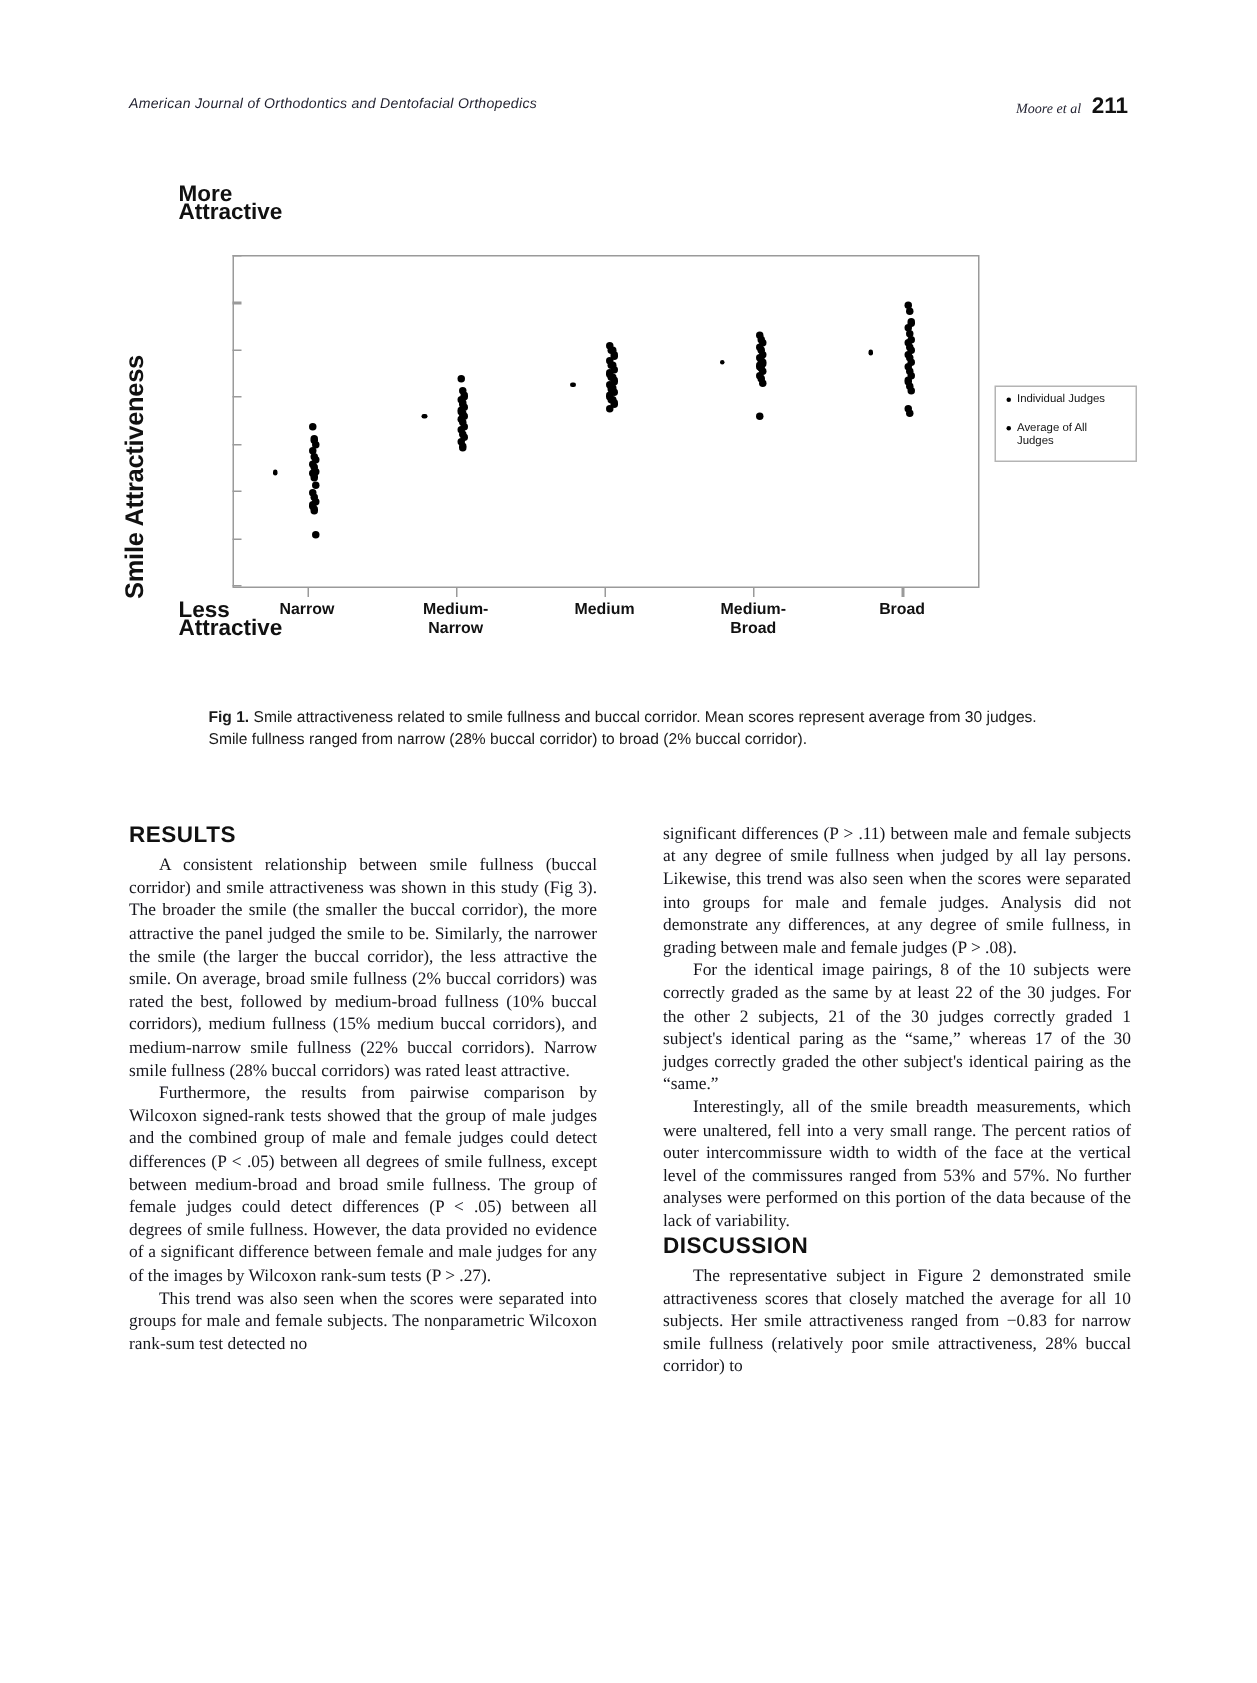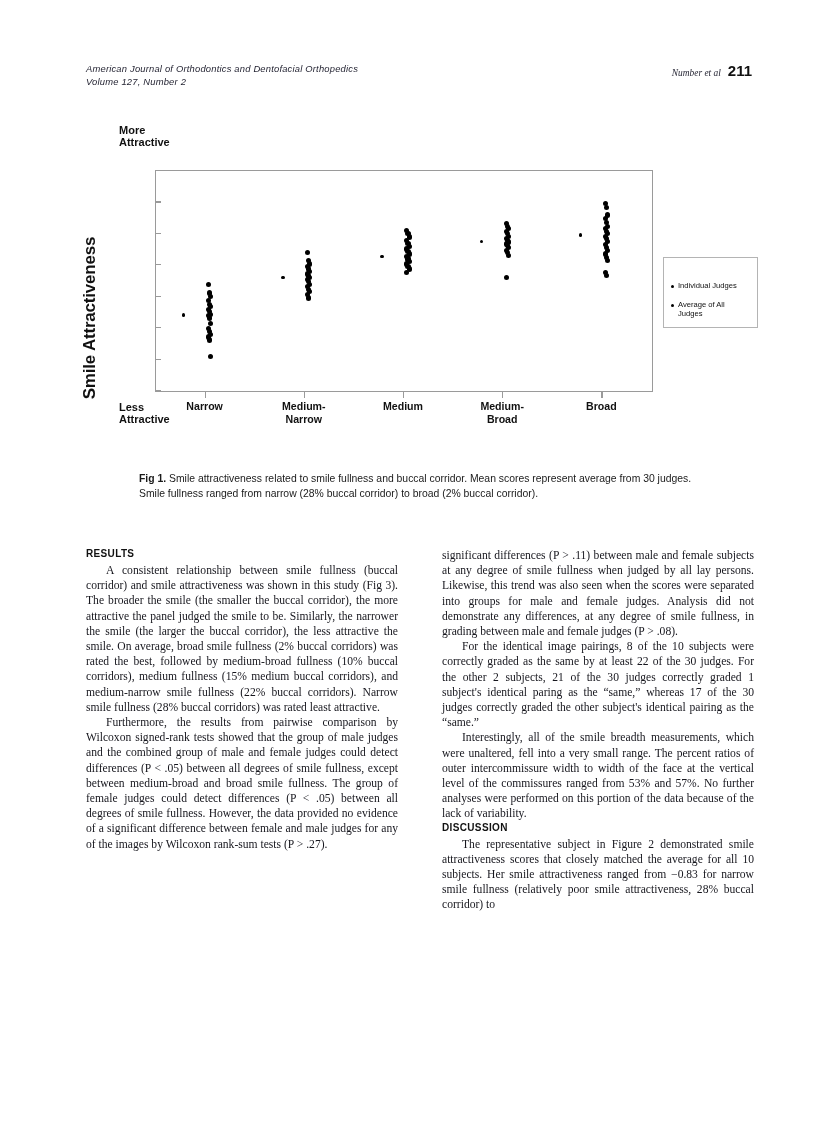--- a/index.html
+++ b/index.html
@@ -59,21 +59,21 @@
     left: 0;
     top: 118px;
     width: 838px;
     height: 420px;
   }
 
   .fig-axis-note {
     position: absolute;
     font-family: "Liberation Sans", sans-serif;
     font-weight: bold;
-    font-size: 11px;
+    font-size: 15px;
     line-height: 12.4px;
     color: #111;
     white-space: pre-line;
   }
   #note-more { left: 119px; top: 6px; }
   #note-less { left: 119px; top: 283px; }
 
   #y-axis-title {
     position: absolute;
     left: -15px;
@@ -176,21 +176,21 @@
     margin-left: -1.7px;
     margin-top: -1.7px;
   }
 
   
   #plot-legend {
     position: absolute;
     left: 663px;
     top: 139px;
     width: 95px;
-    padding: 23px 6px 8px 7px;
+    padding: 3px 6px 8px 7px;
     border: 1px solid #b4b4b4;
     background: #fff;
     box-sizing: border-box;
   }
   #plot-legend .legend-row {
     display: flex;
     align-items: flex-start;
     gap: 4px;
     margin-bottom: 9px;
   }
@@ -235,21 +235,21 @@
     height: 520px;
     display: flex;
     gap: 44px;
   }
   .column {
     width: 312px;
   }
   .sec-head {
     font-family: "Liberation Sans", sans-serif;
     font-weight: bold;
-    font-size: 10px;
+    font-size: 15px;
     letter-spacing: 0.35px;
     color: #111;
     margin: 0 0 4px 0;
   }
   .sec-head.spaced { }
   p.body-par {
     margin: 0;
     text-indent: 20px;
     text-align: justify;
     font-family: "Liberation Serif", serif;
@@ -258,23 +258,22 @@
     color: #16161d;
     hyphens: none;
   }
   p.body-par.cont { text-indent: 0; }
 </style>
 </head>
 <body>
 
 <div id="running-head">
   <div class="journal-line">American Journal of Orthodontics and Dentofacial Orthopedics</div>
-  <div class="volume-line">Volume 127, Number 2</div>
   <div class="right-side">
-    <span class="author">Number et al</span>
+    <span class="author">Moore et al</span>
     <span class="pageno">211</span>
   </div>
 </div>
 
 <div id="figure-block">
 
   <div class="fig-axis-note" id="note-more">More
 Attractive</div>
   <div class="fig-axis-note" id="note-less">Less
 Attractive</div>
@@ -414,20 +413,21 @@
 
 <div id="fig-caption">
   <span class="fig-label">Fig 1.</span><span> Smile attractiveness related to smile fullness and buccal corridor. Mean scores represent average from 30 judges. Smile fullness ranged from narrow (28% buccal corridor) to broad (2% buccal corridor).</span>
 </div>
 
 <div id="body-columns">
   <div class="column">
     <div class="sec-head">RESULTS</div>
     <p class="body-par">A consistent relationship between smile fullness (buccal corridor) and smile attractiveness was shown in this study (Fig 3). The broader the smile (the smaller the buccal corridor), the more attractive the panel judged the smile to be. Similarly, the narrower the smile (the larger the buccal corridor), the less attractive the smile. On average, broad smile fullness (2% buccal corridors) was rated the best, followed by medium-broad fullness (10% buccal corridors), medium fullness (15% medium buccal corridors), and medium-narrow smile fullness (22% buccal corridors). Narrow smile fullness (28% buccal corridors) was rated least attractive.</p>
     <p class="body-par">Furthermore, the results from pairwise comparison by Wilcoxon signed-rank tests showed that the group of male judges and the combined group of male and female judges could detect differences (P &lt; .05) between all degrees of smile fullness, except between medium-broad and broad smile fullness. The group of female judges could detect differences (P &lt; .05) between all degrees of smile fullness. However, the data provided no evidence of a significant difference between female and male judges for any of the images by Wilcoxon rank-sum tests (P &gt; .27).</p>
+    <p class="body-par">This trend was also seen when the scores were separated into groups for male and female subjects. The nonparametric Wilcoxon rank-sum test detected no</p>
   </div>
   <div class="column">
     <p class="body-par cont">significant differences (P &gt; .11) between male and female subjects at any degree of smile fullness when judged by all lay persons. Likewise, this trend was also seen when the scores were separated into groups for male and female judges. Analysis did not demonstrate any differences, at any degree of smile fullness, in grading between male and female judges (P &gt; .08).</p>
     <p class="body-par">For the identical image pairings, 8 of the 10 subjects were correctly graded as the same by at least 22 of the 30 judges. For the other 2 subjects, 21 of the 30 judges correctly graded 1 subject's identical paring as the “same,” whereas 17 of the 30 judges correctly graded the other subject's identical pairing as the “same.”</p>
     <p class="body-par">Interestingly, all of the smile breadth measurements, which were unaltered, fell into a very small range. The percent ratios of outer intercommissure width to width of the face at the vertical level of the commissures ranged from 53% and 57%. No further analyses were performed on this portion of the data because of the lack of variability.</p>
     <div class="sec-head spaced">DISCUSSION</div>
     <p class="body-par">The representative subject in Figure 2 demonstrated smile attractiveness scores that closely matched the average for all 10 subjects. Her smile attractiveness ranged from −0.83 for narrow smile fullness (relatively poor smile attractiveness, 28% buccal corridor) to</p>
   </div>
 </div>
 

